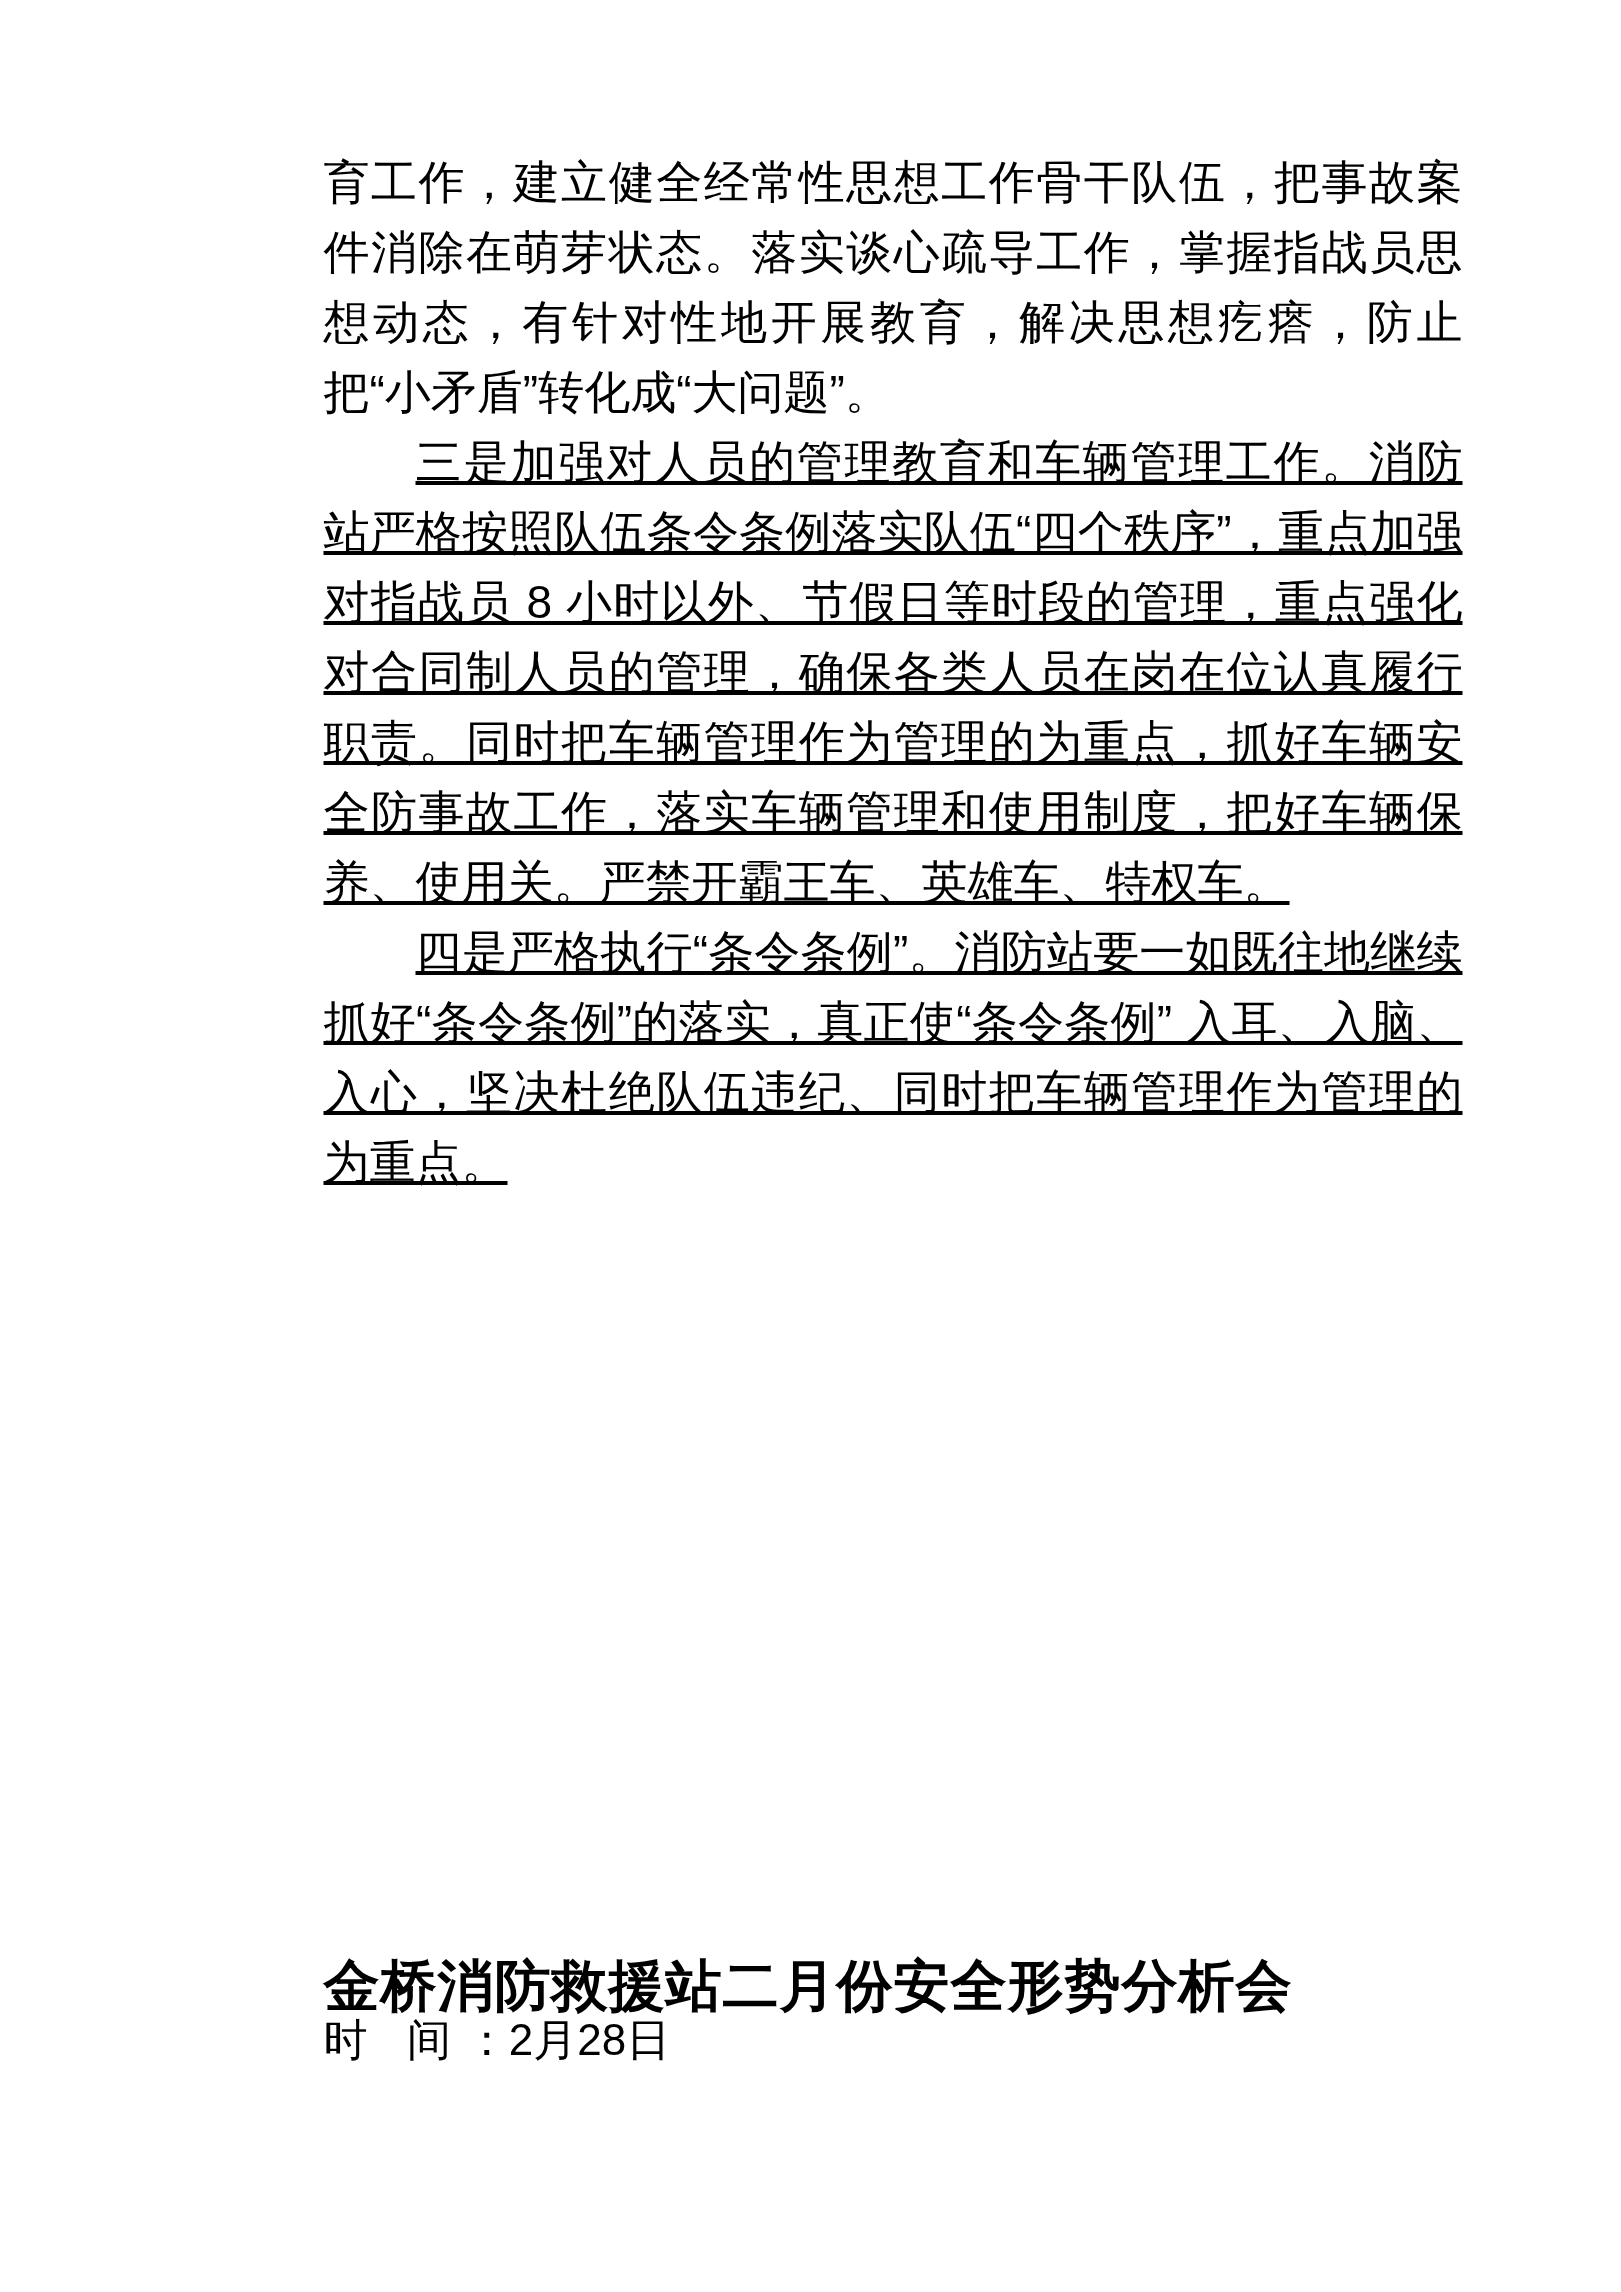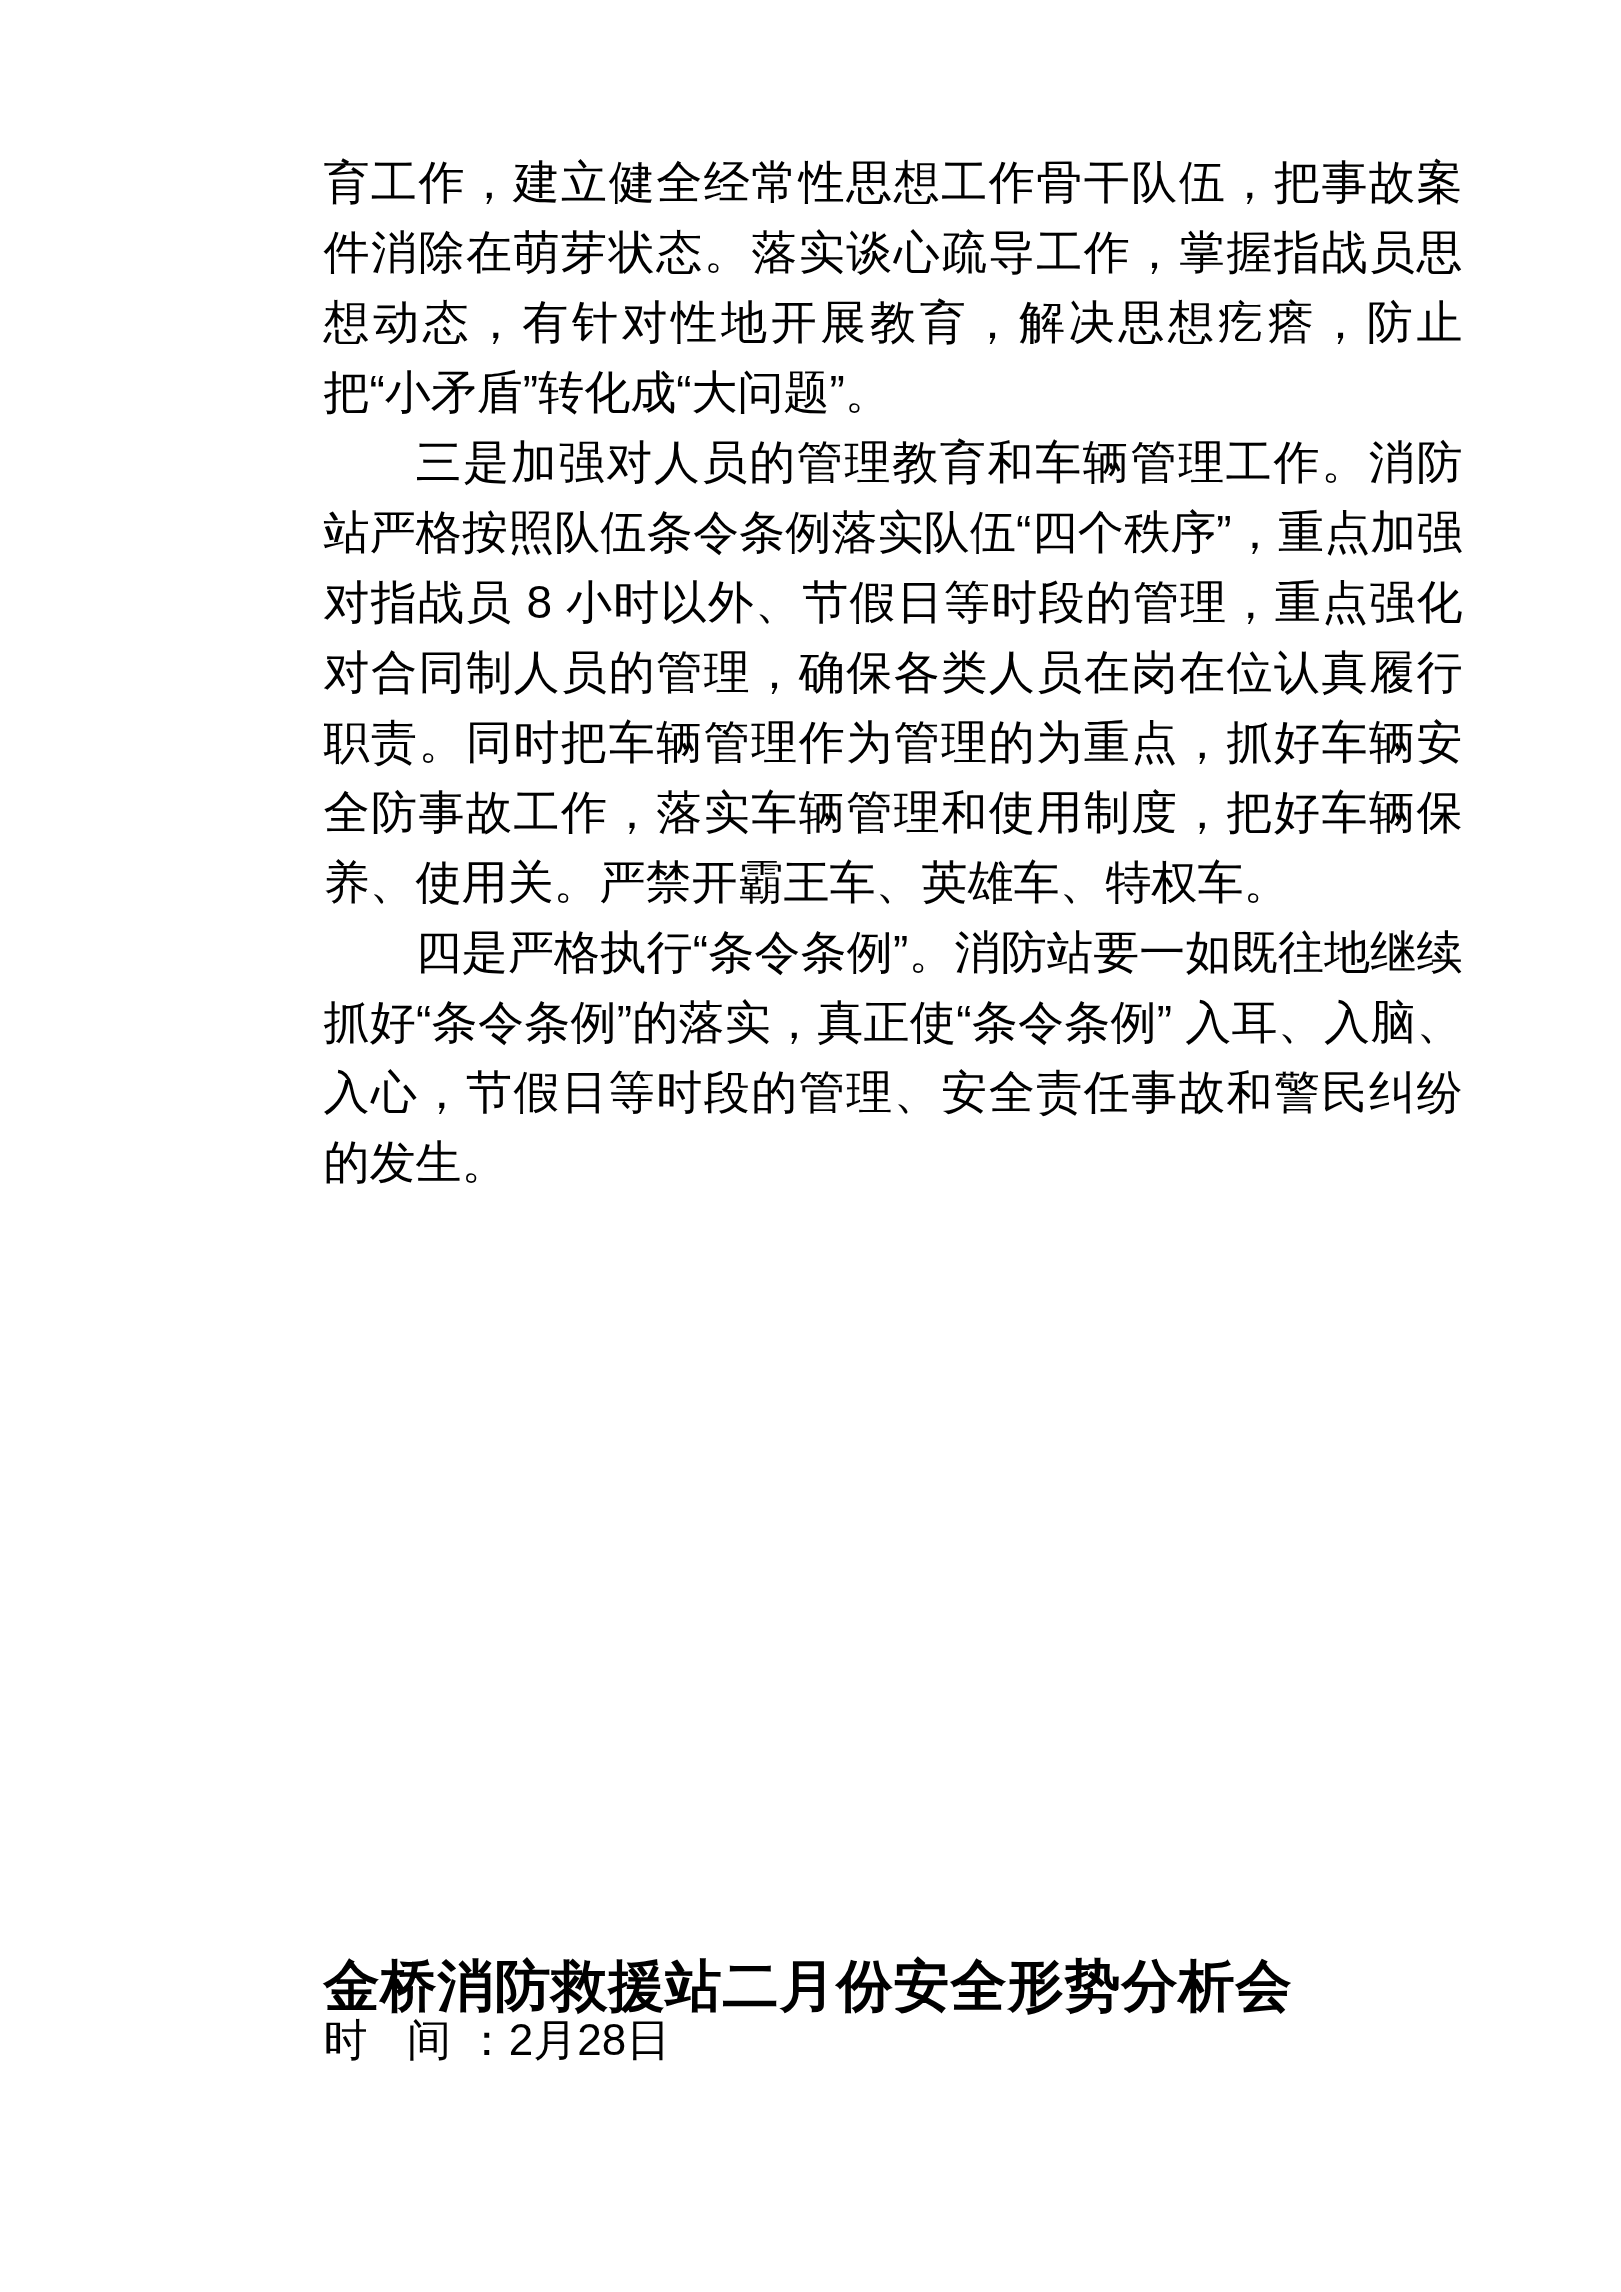--- a/index.html
+++ b/index.html
@@ -34,20 +34,21 @@
     margin: 0;
     letter-spacing: 0px;
     color: #000000;
     font-weight: 400;
   }
   .para + .para {
     margin-top: 0px;
   }
   .indent {
     text-indent: 2em;
+    text-decoration: underline;
   }
   .doc-heading {
     position: absolute;
     left: 245px;
     top: 1948px;
     width: 1139px;
     font-size: 56px;
     line-height: 76px;
     font-weight: 700;
     letter-spacing: 1px;
@@ -70,21 +71,21 @@
   }
 </style>
 </head>
 <body>
 
 <div class="page">
 
   <div class="content">
     <p class="para">育工作，建立健全经常性思想工作骨干队伍，把事故案件消除在萌芽状态。落实谈心疏导工作，掌握指战员思想动态，有针对性地开展教育，解决思想疙瘩，防止把“小矛盾”转化成“大问题”。</p>
     <p class="para indent">三是加强对人员的管理教育和车辆管理工作。消防站严格按照队伍条令条例落实队伍“四个秩序”，重点加强对指战员 8 小时以外、节假日等时段的管理，重点强化对合同制人员的管理，确保各类人员在岗在位认真履行职责。同时把车辆管理作为管理的为重点，抓好车辆安全防事故工作，落实车辆管理和使用制度，把好车辆保养、使用关。严禁开霸王车、英雄车、特权车。</p>
-    <p class="para indent">四是严格执行“条令条例”。消防站要一如既往地继续抓好“条令条例”的落实，真正使“条令条例” 入耳、入脑、入心，节假日等时段的管理、安全责任事故和警民纠纷的发生。</p>
+    <p class="para indent">四是严格执行“条令条例”。消防站要一如既往地继续抓好“条令条例”的落实，真正使“条令条例” 入耳、入脑、入心，坚决杜绝队伍违纪、同时把车辆管理作为管理的为重点。</p>
   </div>
 
   <div class="doc-heading">金桥消防救援站二月份安全形势分析会</div>
 
   <div class="meta-line">
     <span class="meta-label-spaced">时 间</span><span>：</span><span>2月28日</span>
   </div>
 
 </div>
 

